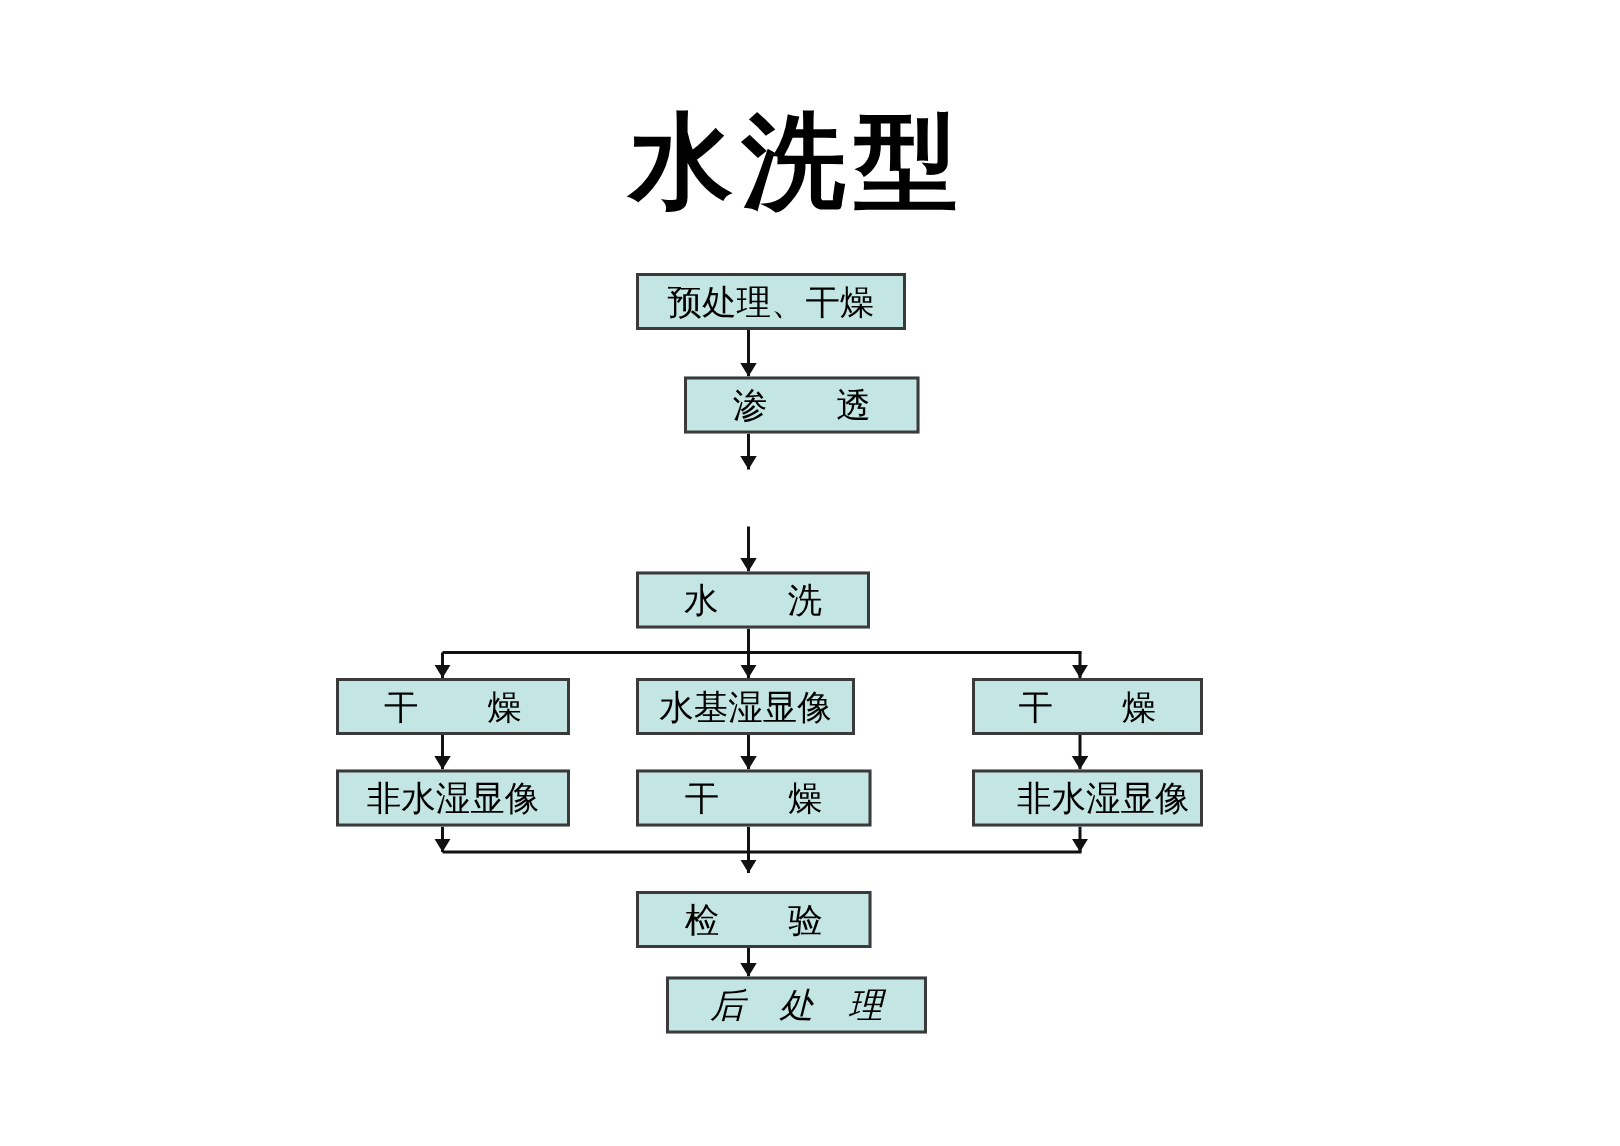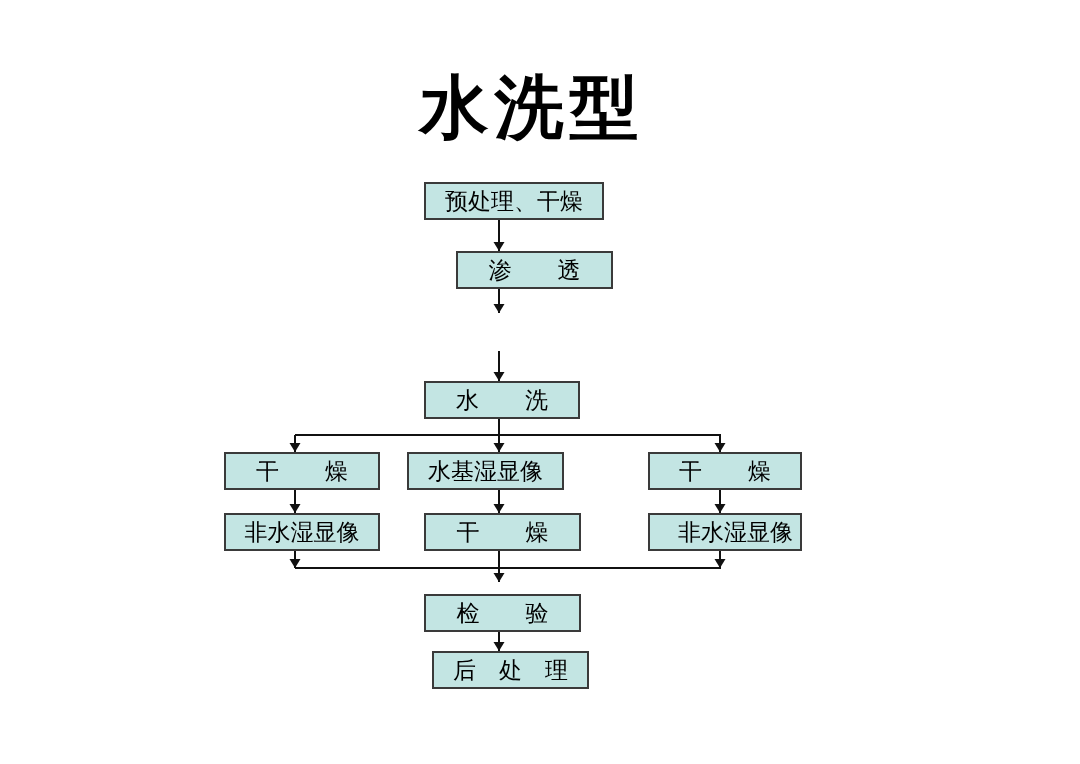--- a/index.html
+++ b/index.html
@@ -48,27 +48,27 @@
     font-size: 23px;
     color: var(--text, #000);
     white-space: pre;
   }
   
   .n0  { left: 424px; top: 182px; width: 180px; }
   .n1  { left: 424px; top: 251px; width: 157px; margin-left: 32px; }
   .n2  { left: 424px; top: 313px; width: 157px; }
   .n3  { left: 424px; top: 381px; width: 156px; }
   .n4  { left: 224px; top: 452px; width: 156px; }
-  .n5  { left: 407px; top: 452px; width: 157px; }
+  .n5  { left: 424px; top: 452px; width: 146px; }
   .n6  { left: 648px; top: 452px; width: 154px; }
   .n7  { left: 224px; top: 513px; width: 156px; }
   .n8  { left: 424px; top: 513px; width: 157px; }
   .n9  { left: 648px; top: 513px; width: 154px; padding-left: 21px; }
   .n10 { left: 424px; top: 582px; width: 157px; margin-top: 12px; }
-  .n11 { left: 432px; top: 651px; width: 157px; }
+  .n11 { left: 444px; top: 651px; width: 174px; font-style: italic; }
 </style>
 </head>
 <body>
 
 <div class="stage">
 
   <div class="title">水洗型</div>
 
   <svg class="connectors" viewBox="0 0 1080 764" xmlns="http://www.w3.org/2000/svg">
     <defs>

